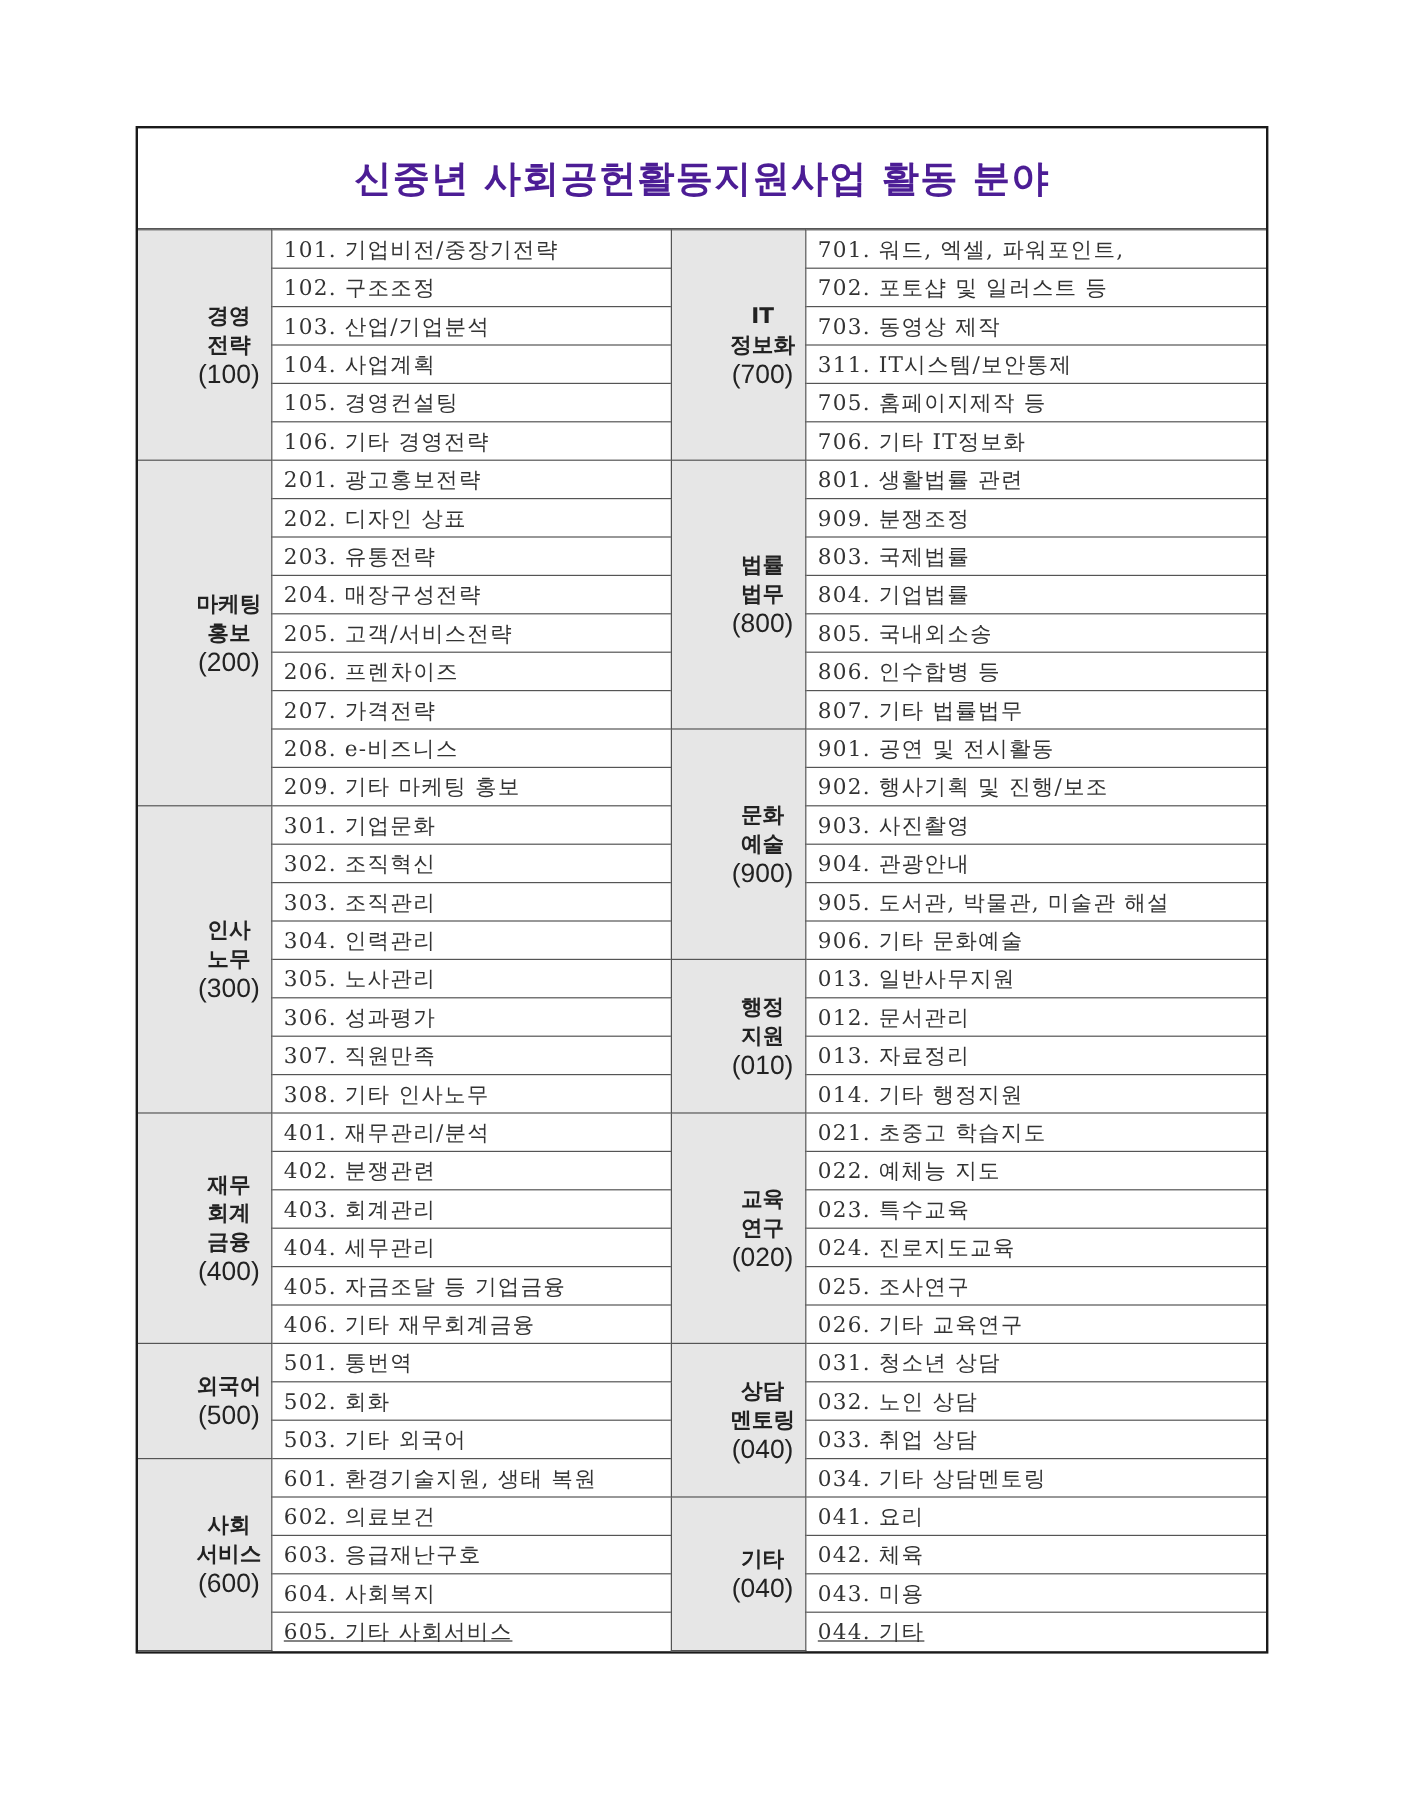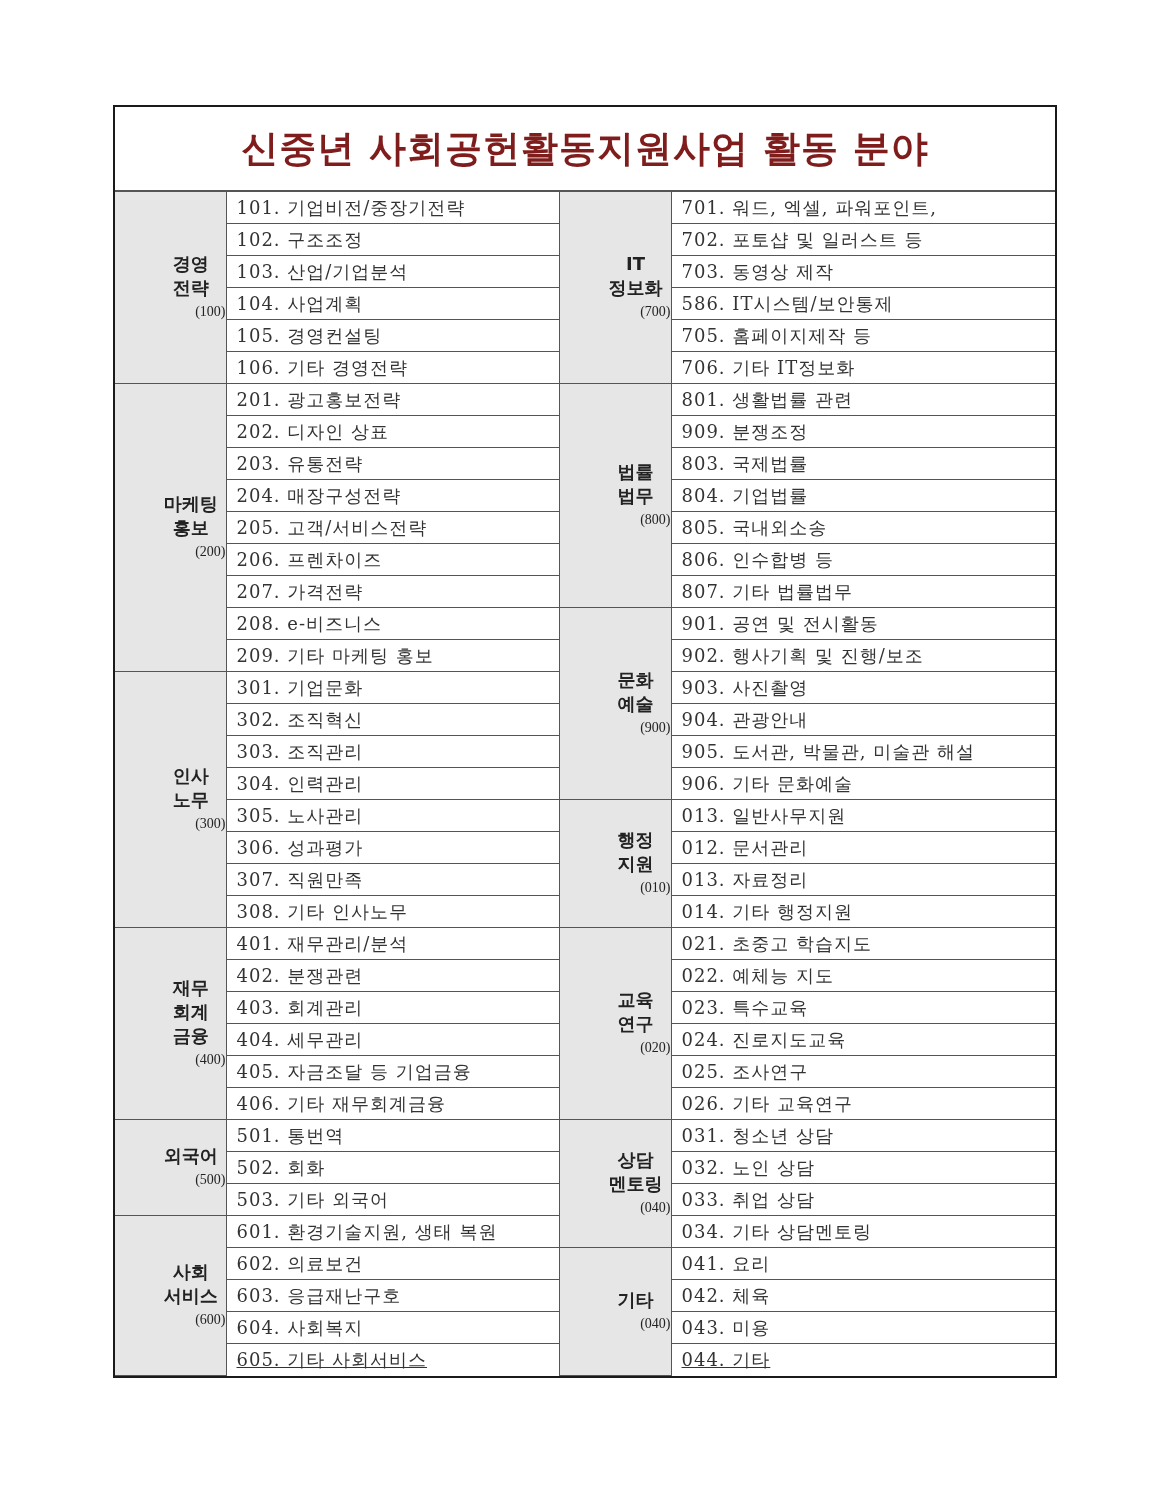--- a/index.html
+++ b/index.html
@@ -1,24 +1,24 @@
 <!DOCTYPE html>
 <html><head>
 <meta charset="utf-8">
 <style>
   html, body { margin:0; padding:0; background:#ffffff; }
   body { width:1170px; height:1511px; position:relative; font-family:"DejaVu Serif", "Liberation Serif", serif; color:#222; }
   .sheet { position:absolute; left:113px; top:105px; width:944px; border:2px solid #1a1a1a; box-sizing:border-box; }
   .title { height:83px; display:flex; align-items:center; justify-content:center; border-bottom:1px solid #555;
-           font-family:"DejaVu Sans", "Liberation Sans", sans-serif; font-weight:bold; font-size:37px; letter-spacing:1px; color:#7f1d1d; }
+           font-family:"DejaVu Sans", "Liberation Sans", sans-serif; font-weight:bold; font-size:31px; letter-spacing:1px; color:#4c1d95; }
   table { border-collapse:collapse; width:100%; table-layout:fixed; }
   td { border:1px solid #555; height:32px; padding:0; box-sizing:border-box; }
   td.cat { background:#e6e6e6; text-align:center; vertical-align:middle; font-weight:bold;
            font-family:"DejaVu Sans", "Liberation Sans", sans-serif; font-size:18px; line-height:24px; color:#222;padding-left:41px; }
-  td.cat .code { font-family:Liberation Serif, serif; font-weight:normal; font-size:14px;text-align:right; }
+  td.cat .code { font-family:Liberation Sans, sans-serif; font-weight:normal; font-size:22px; }
   td.item { padding-left:10px; font-size:18px; color:#333; letter-spacing:1px; white-space:nowrap; overflow:hidden; }
   tr td:first-child { border-left:none;margin-left:40px; }
   tr td:last-child { border-right:none;margin-top:20px; }
   tr:last-child td { border-bottom:none;text-decoration:underline; }
   .line { display:block; }
 </style>
 </head>
 <body>
 
 <div class="sheet">
@@ -48,21 +48,21 @@
         <tr>
           <td class="item">102. 구조조정</td>
           <td class="item">702. 포토샵 및 일러스트 등</td>
         </tr>
         <tr>
           <td class="item">103. 산업/기업분석</td>
           <td class="item">703. 동영상 제작</td>
         </tr>
         <tr>
           <td class="item">104. 사업계획</td>
-          <td class="item">586. IT시스템/보안통제</td>
+          <td class="item">311. IT시스템/보안통제</td>
         </tr>
         <tr>
           <td class="item">105. 경영컨설팅</td>
           <td class="item">705. 홈페이지제작 등</td>
         </tr>
         <tr>
           <td class="item">106. 기타 경영전략</td>
           <td class="item">706. 기타 IT정보화</td>
         </tr>
         <tr>

